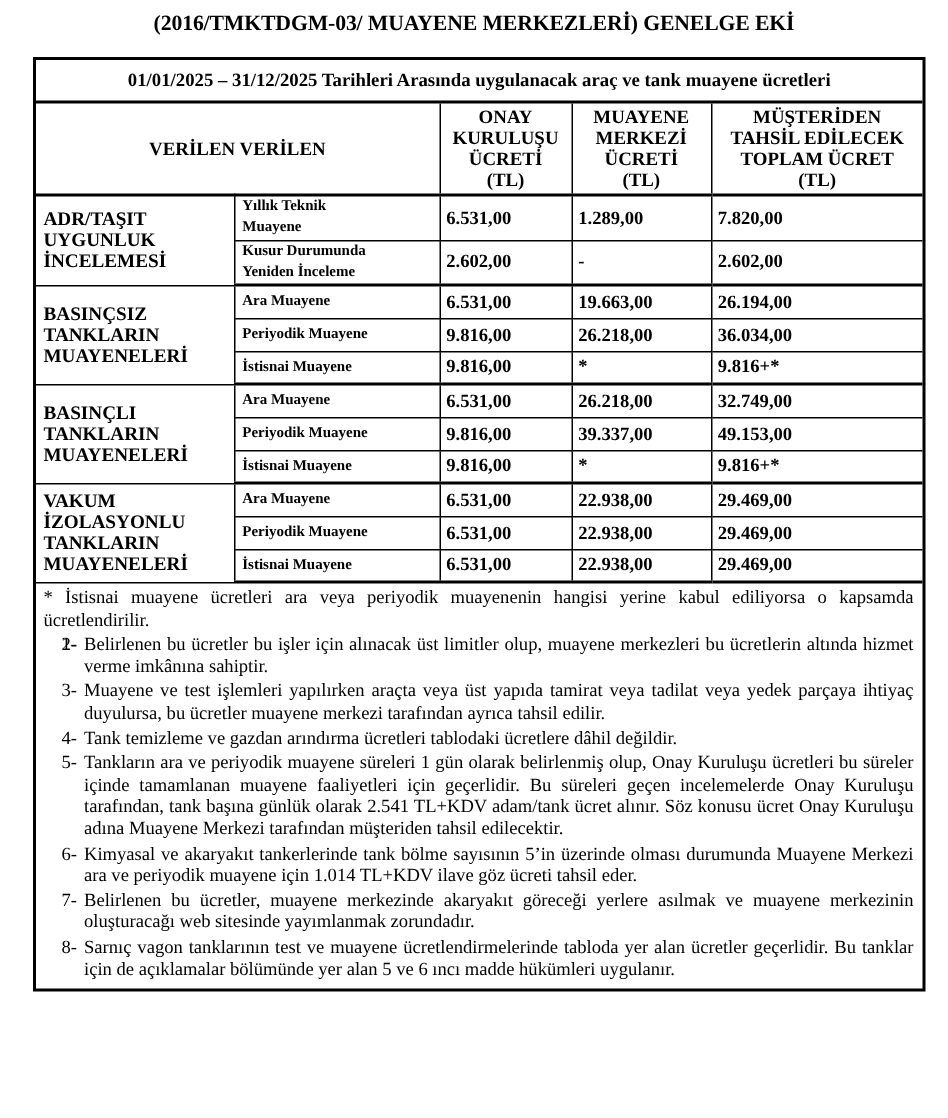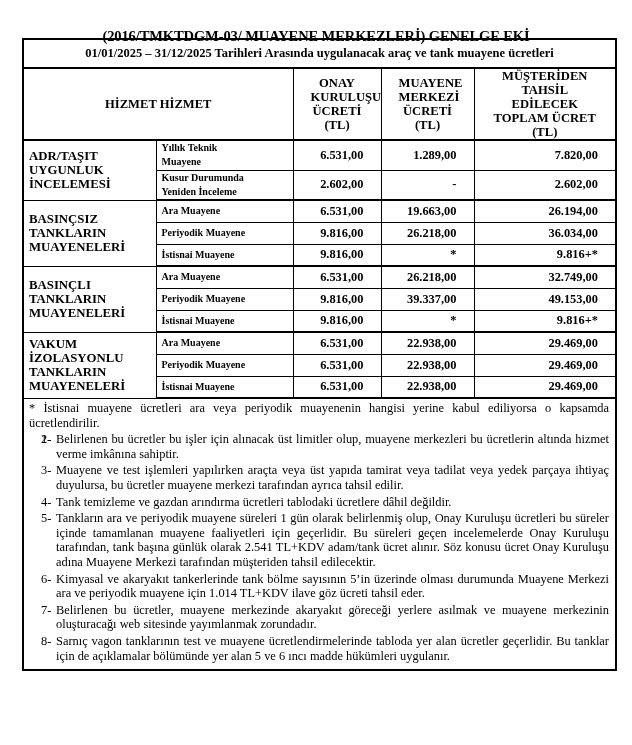--- a/index.html
+++ b/index.html
@@ -3,48 +3,48 @@
 <meta charset="utf-8">
 <style>
   html, body { margin: 0; padding: 0; background: #ffffff; }
   body {
     width: 632px; height: 745px; position: relative; overflow: hidden;
     font-family: "Liberation Serif", "DejaVu Serif", serif;
     color: #000;
   }
   .doc-title {
     position: absolute; left: 0; top: 8px; width: 632px;
-    text-align: center; font-weight: bold; font-size: 14.5px; letter-spacing: -0.1px; margin-top: 20px;
+    text-align: center; font-weight: bold; font-size: 14.5px; letter-spacing: -0.1px;
   }
   .frame {
     position: absolute; left: 22px; top: 38px; width: 591px;
     border: 2px solid #000;
   }
   .caption {
     height: 27px; line-height: 27px; text-align: center;
     font-weight: bold; font-size: 12.5px; border-bottom: 2px solid #000;
   }
   table.fees {
     border-collapse: collapse; width: 591px; table-layout: fixed;
     font-size: 12.4px; font-weight: bold;
   }
   table.fees td, table.fees th {
-    border: 1px solid #000; padding: 0 17px; vertical-align: middle;
+    border: 1px solid #000; padding: 0 4px; vertical-align: middle;
   }
   table.fees tr > :first-child { border-left: none; }
   table.fees tr > :last-child { border-right: none; }
   table.fees thead th {
     height: 60px; text-align: center; font-size: 12.6px; line-height: 14px;
     border-top: none; border-bottom: 2px solid #000;
   }
   table.fees td.group {
     text-align: left; font-size: 12.8px; line-height: 14px; padding-left: 5px;
   }
   table.fees td.svc { text-align: left; font-size: 10px; line-height: 14px; padding-left: 5px; }
-  table.fees td.num { text-align: right; font-family: Liberation Serif, serif; }
+  table.fees td.num { text-align: left; font-family: Liberation Serif, serif; }
   tr.r { height: 22px; }
   tr.r2 { height: 30px; }
   tr.gend td { border-bottom: 2px solid #000; }
   table.fees tbody tr:last-child td { border-bottom: 2px solid #000; }
   .notes { padding: 2px 6px 4px 5px; font-size: 12.4px; line-height: 14.6px; text-align: justify; }
   .notes .star { font-weight: normal; margin-bottom: 1px; }
   .notes ol { margin: 0; padding: 0; list-style: none; }
   .notes li { position: relative; padding-left: 27px; margin: 0 0 2px 0; }
   .notes li .num { position: absolute; left: 12px; top: 0; }
 </style>
@@ -59,21 +59,21 @@
   <table class="fees">
     <colgroup>
       <col style="width:132px">
         <col style="width:137px">
         <col style="width:88px">
         <col style="width:93px">
         <col style="width:141px">
     </colgroup>
     <thead>
       <tr>
-        <th colspan="2">HİZMET HİZMET</th>
+        <th colspan="2">VERİLEN VERİLEN</th>
         <th>ONAY<br>KURULUŞU<br>ÜCRETİ<br>(TL)</th>
         <th>MUAYENE<br>MERKEZİ<br>ÜCRETİ<br>(TL)</th>
         <th>MÜŞTERİDEN<br>TAHSİL EDİLECEK<br>TOPLAM ÜCRET<br>(TL)</th>
       </tr>
     </thead>
     <tbody id="fee-body">
         <tr class="r2">
           <td class="group" rowspan="2">ADR/TAŞIT<br>UYGUNLUK<br>İNCELEMESİ</td>
           <td class="svc">Yıllık Teknik<br>Muayene</td>
           <td class="num">6.531,00</td>

